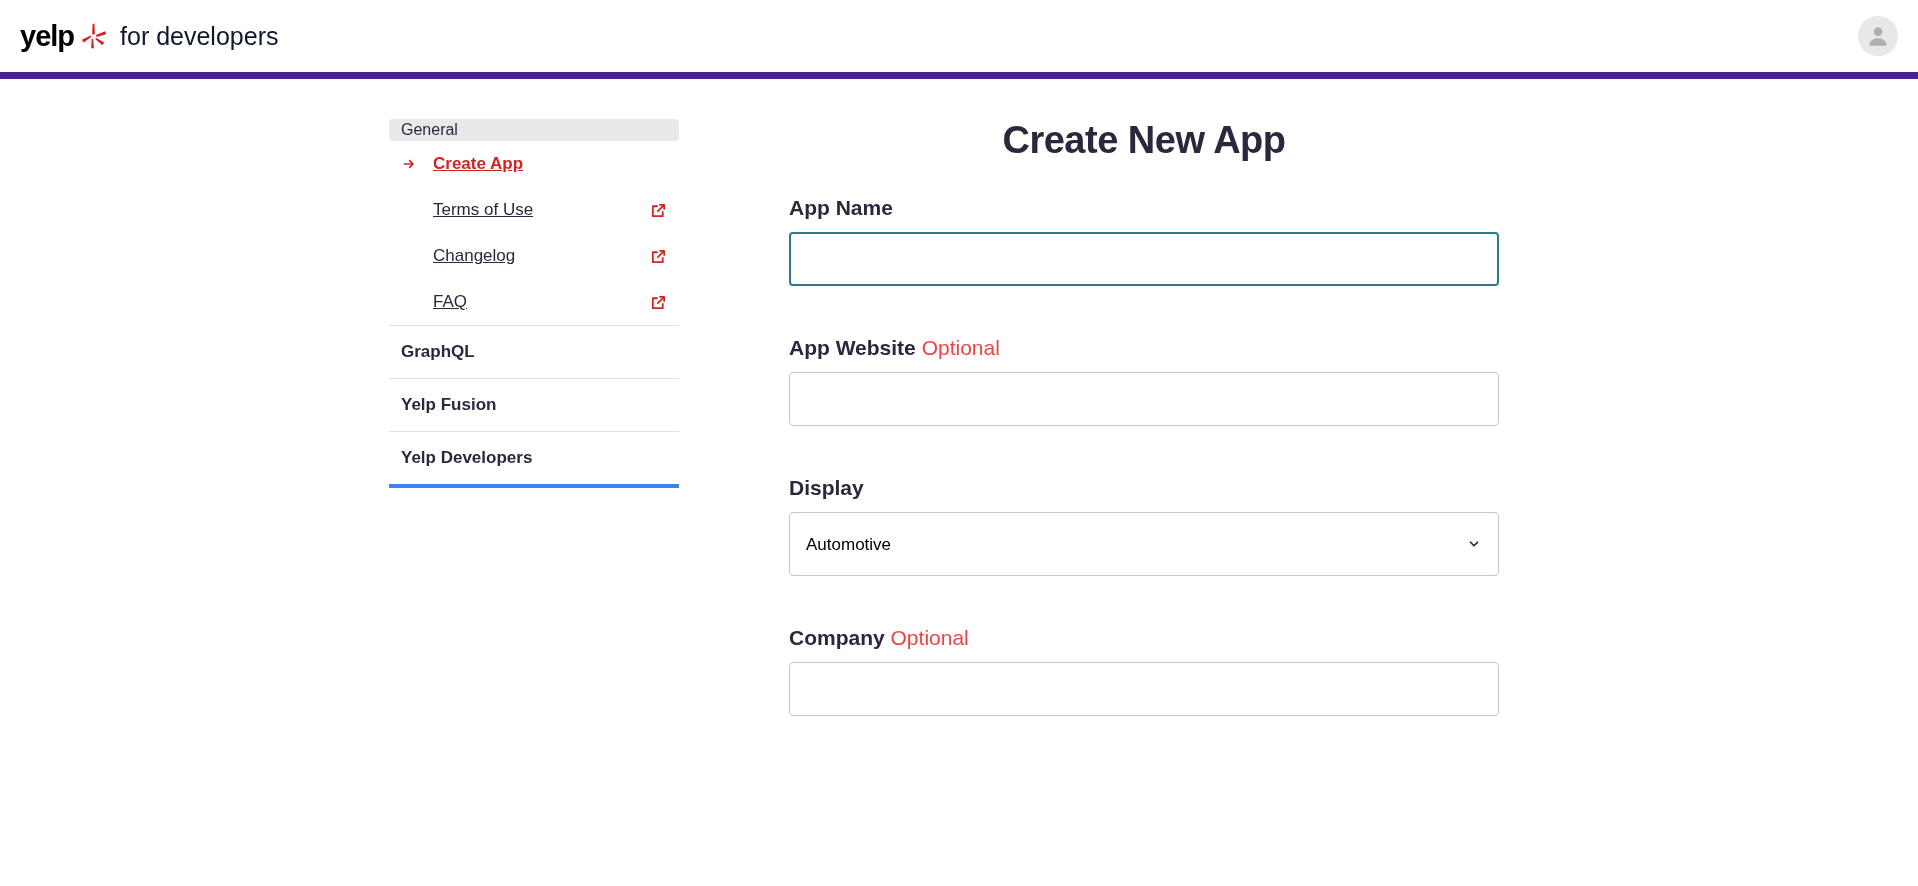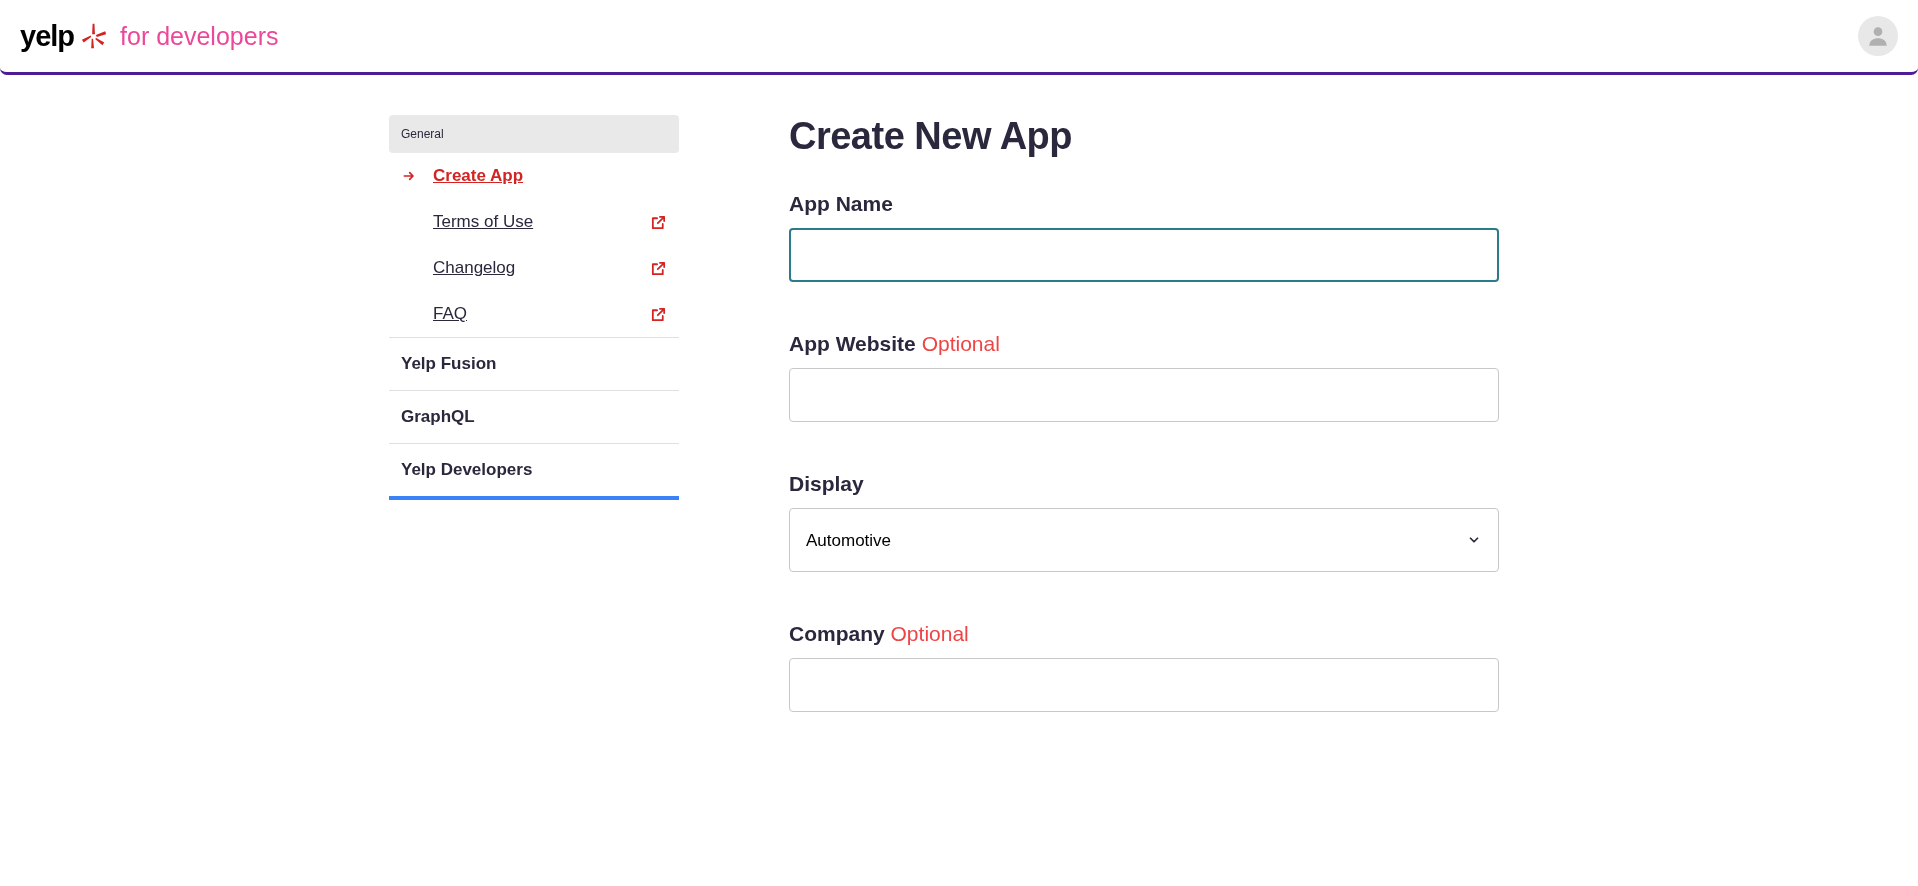--- a/index.html
+++ b/index.html
@@ -10,42 +10,41 @@
     body {
       font-family: -apple-system, BlinkMacSystemFont, "Segoe UI", Helvetica, Arial, sans-serif;
       background: #fff;
       color: #2b273c;
     }
     .header {
       display: flex;
       align-items: center;
       justify-content: space-between;
       padding: 16px 20px;
-      border-bottom: 3px solid #4c1d95;
-      border-radius: 7px;
+      border-bottom: 7px solid #4c1d95;
     }
     .logo-area {
       display: flex;
       align-items: center;
       gap: 6px;
     }
     .yelp-text {
       font-weight: 900;
       font-size: 29px;
       letter-spacing: -1px;
       color: #000;
     }
     .yelp-burst {
       width: 28px;
       height: 28px;
       display: inline-block;
     }
     .for-devs {
       font-size: 25px;
-      color: #ec4899;
+      color: #0f172a;
       margin-left: 6px;
       font-weight: 400;
     }
     .avatar {
       width: 40px;
       height: 40px;
       border-radius: 50%;
       background: #e8e8e8;
       display: flex;
       align-items: center;
@@ -62,22 +61,22 @@
       margin: 0 auto;
       padding-top: 40px;
     }
     .sidebar {
       width: 290px;
       margin-left: 130px;
       flex-shrink: 0;
     }
     .sidebar-section-header {
       background: #e9e9e9;
-      padding: 12px 12px;
-      font-size: 12px;
+      padding: 2px 12px;
+      font-size: 16px;
       color: #2b273c;
       border-radius: 4px;
     }
     .sidebar-item {
       display: flex;
       align-items: center;
       padding: 13px 12px;
       font-size: 17px;
       color: #2b273c;
       gap: 14px;
@@ -122,20 +121,21 @@
       flex: 1;
       padding-left: 110px;
       max-width: 820px;
     }
     .page-title {
       font-size: 38px;
       font-weight: 900;
       color: #2b273c;
       margin-bottom: 34px;
       letter-spacing: -0.5px;
+      text-align: center;
     }
     .form-group {
       margin-bottom: 50px;
     }
     .form-label {
       font-size: 21px;
       font-weight: 700;
       color: #2b273c;
       display: block;
       margin-bottom: 12px;
@@ -235,22 +235,22 @@
       </svg>
     </div>
 
     <div class="sidebar-item indent">
       <span>FAQ</span>
       <svg class="external-icon" viewBox="0 0 24 24">
         <path d="M14 4 L20 4 L20 10 M20 4 L11 13 M18 14 L18 20 L4 20 L4 6 L10 6" stroke="currentColor" stroke-width="2.5" fill="none" stroke-linecap="round" stroke-linejoin="round"></path>
       </svg>
     </div>
 
+    <div class="sidebar-divider-item">GraphQL</div>
     <div class="sidebar-divider-item">Yelp Fusion</div>
-    <div class="sidebar-divider-item">GraphQL</div>
     <div class="sidebar-divider-item">Yelp Developers</div>
   </aside>
 
   <main class="main">
     <h1 class="page-title">Create New App</h1>
 
     <div class="form-group">
       <label class="form-label">App Name</label>
       <input type="text" class="form-input focused" value="" style="">
     </div>

